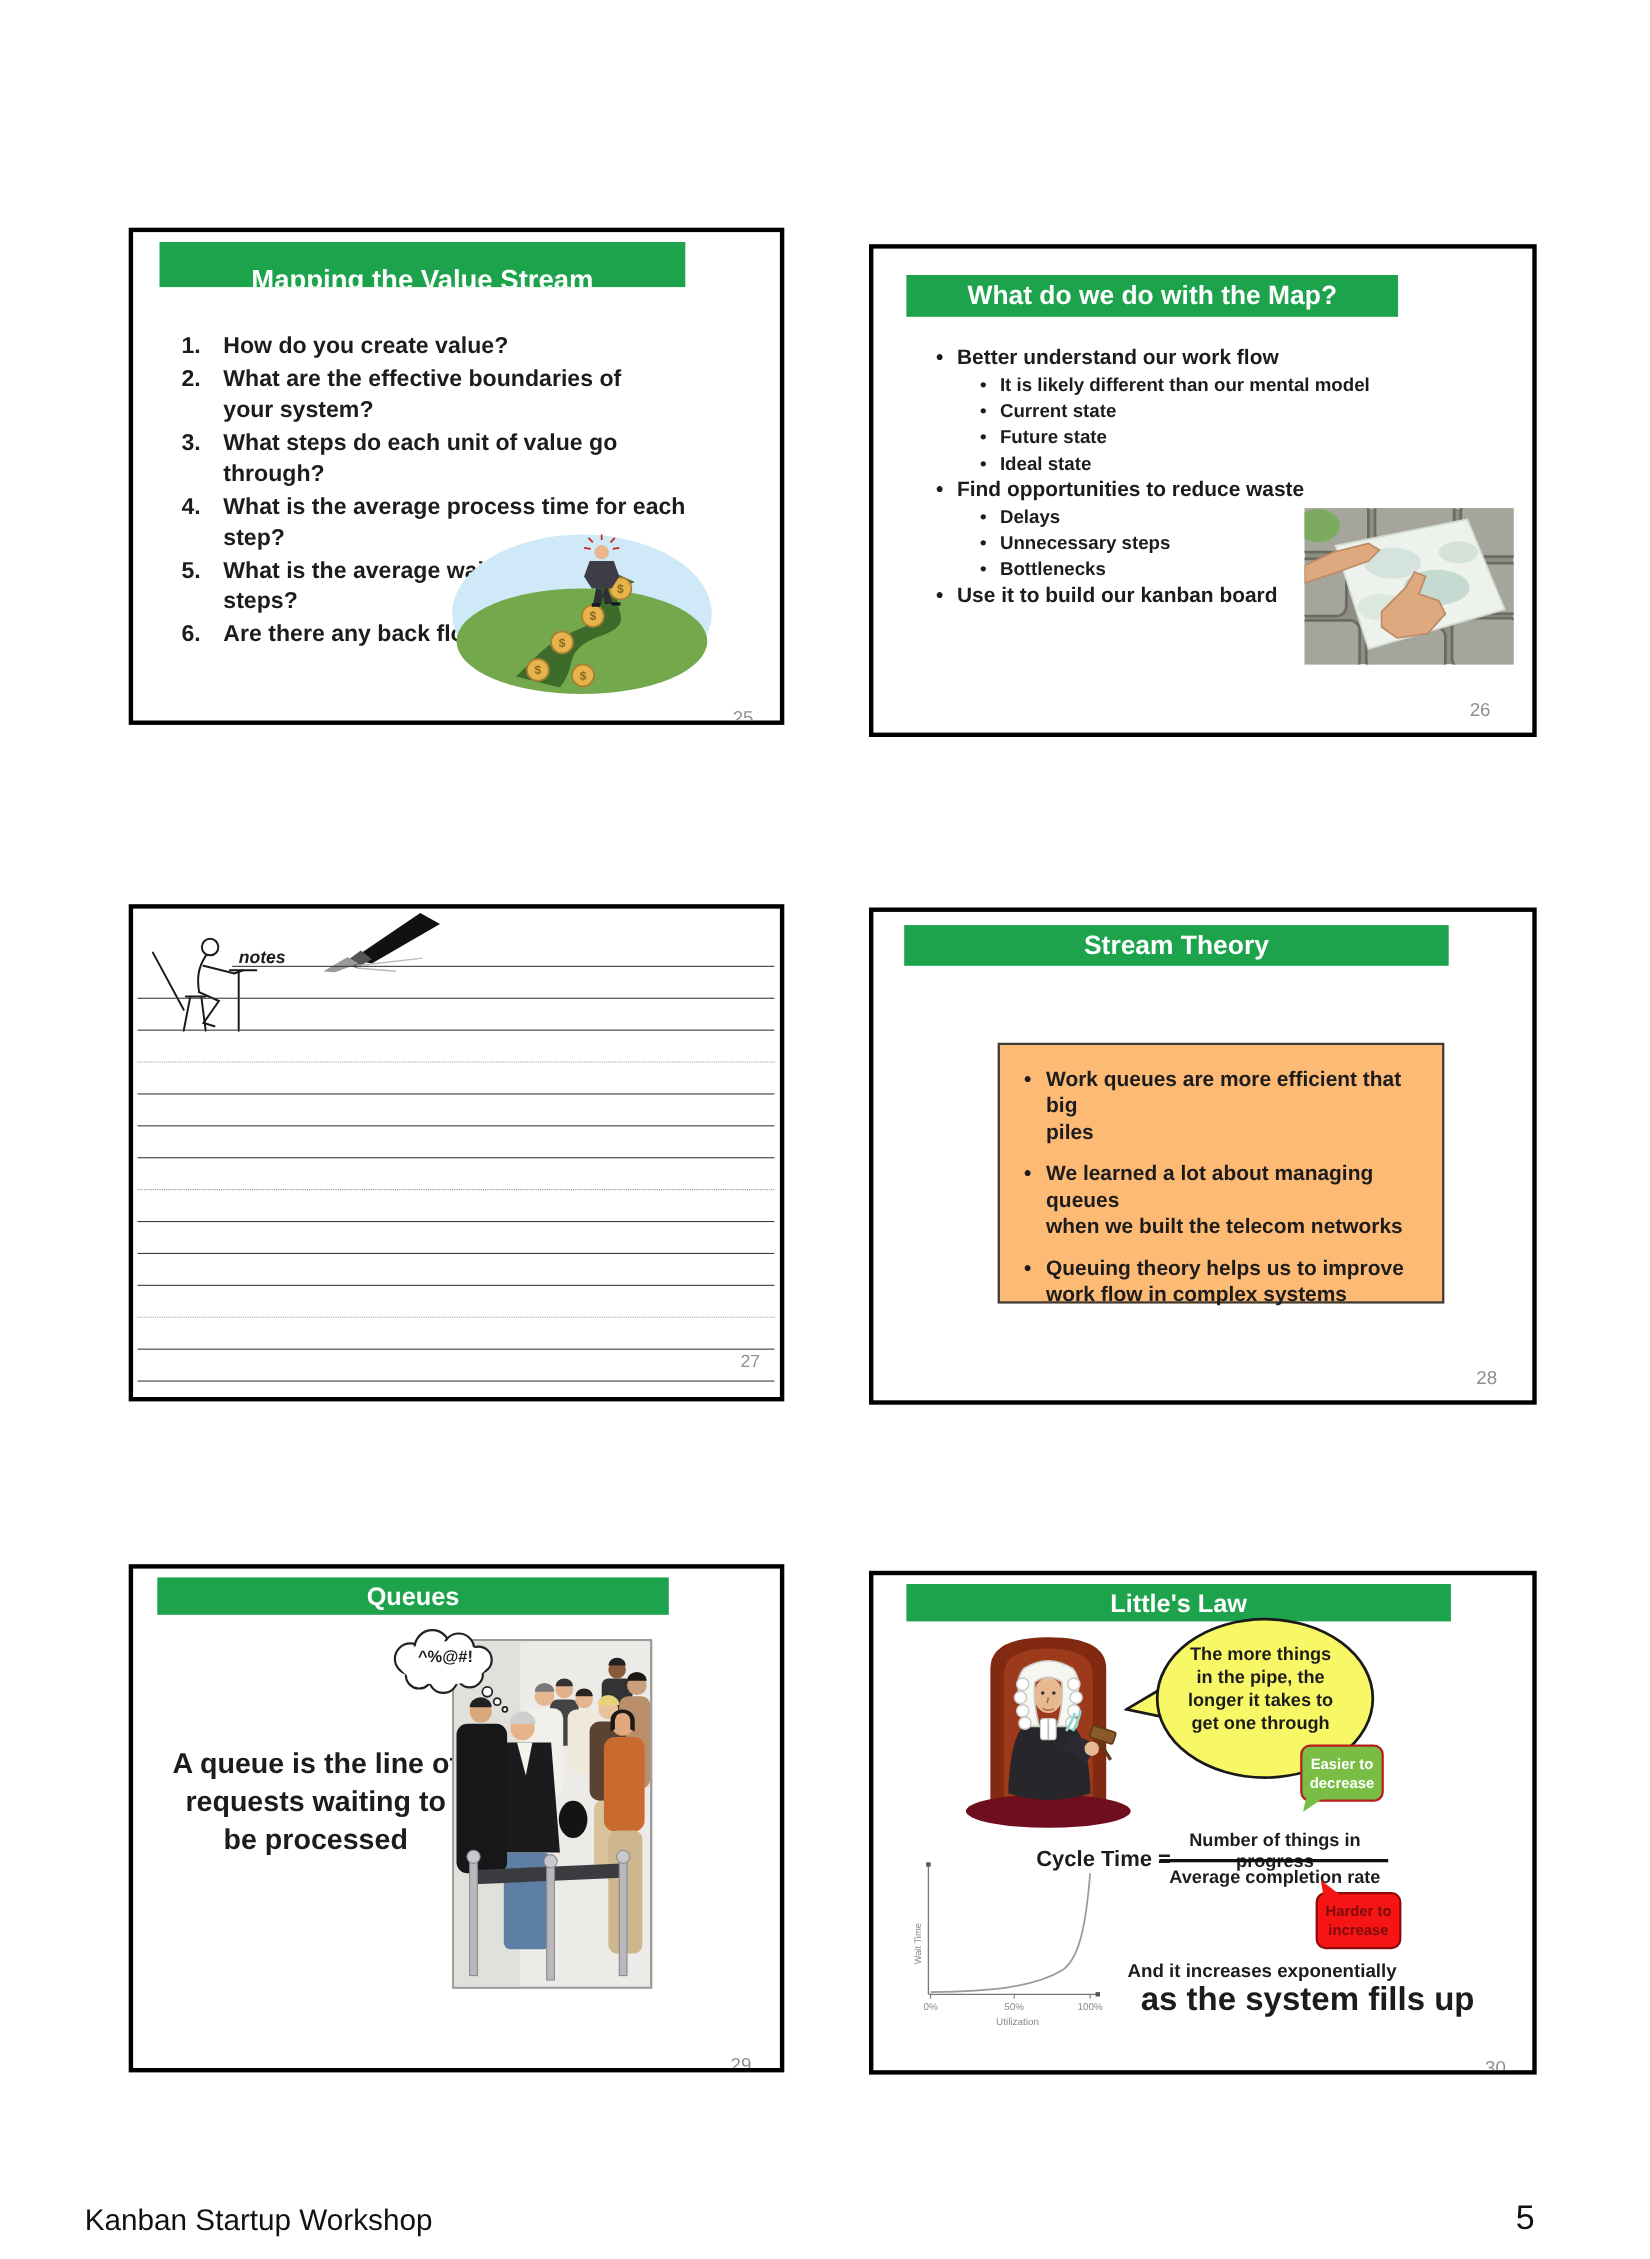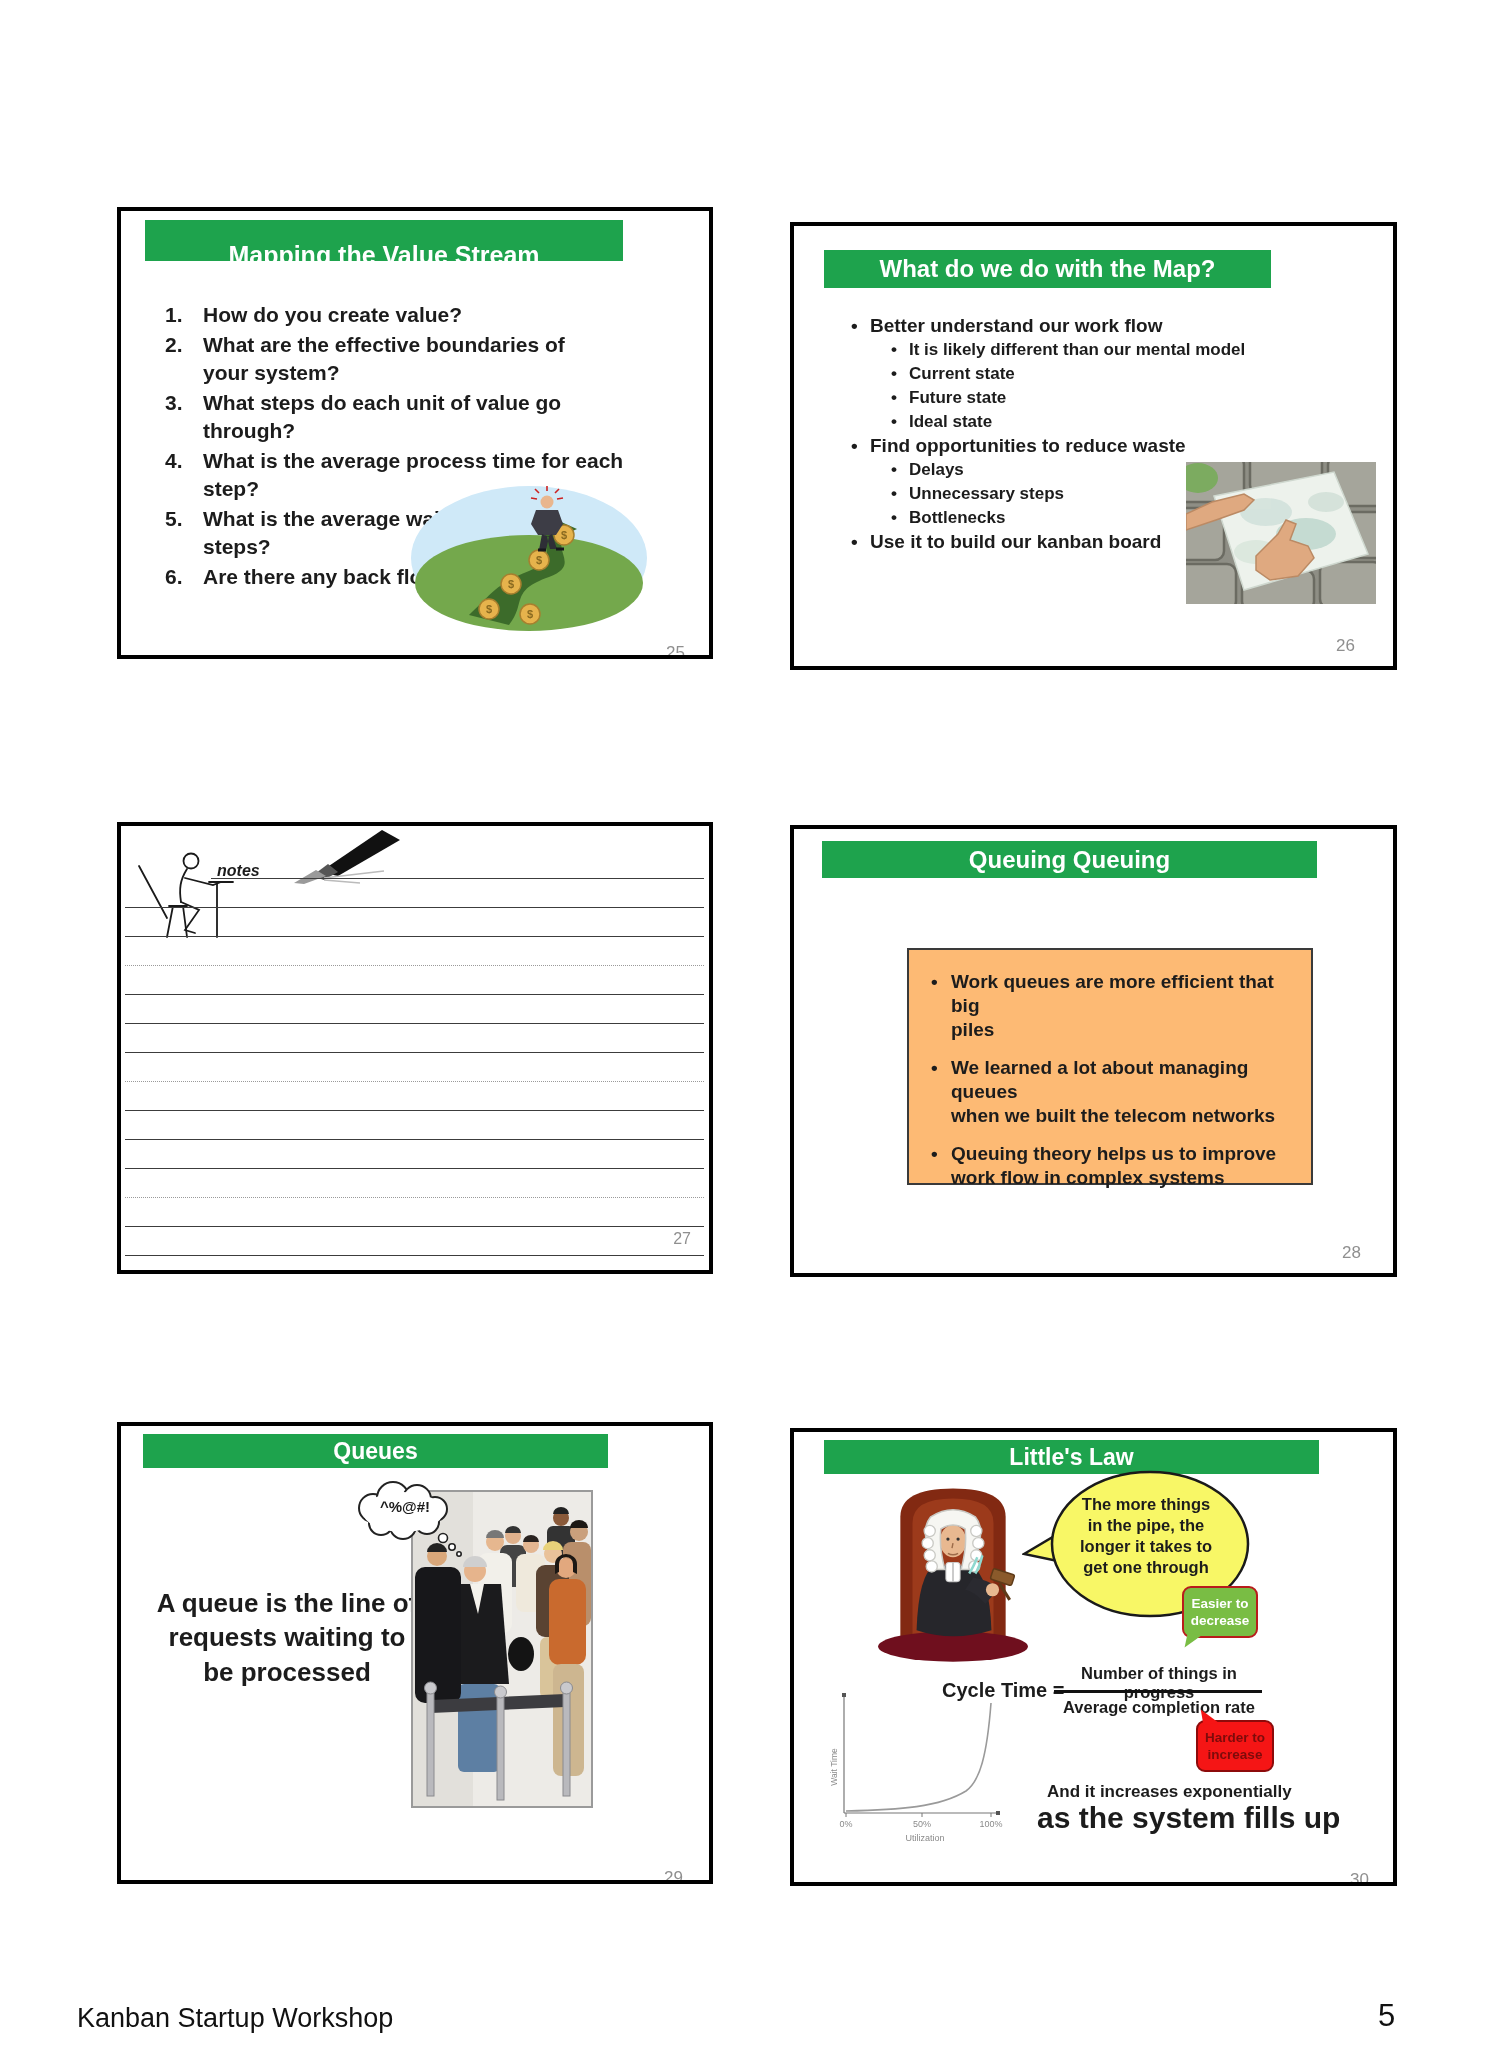--- a/index.html
+++ b/index.html
@@ -66,21 +66,21 @@
   #speechTxt{position:absolute;left:262px;top:62px;width:180px;text-align:center;font-weight:700;font-size:16.5px;line-height:21px;white-space:pre-line;}
   .callout{position:absolute;box-sizing:border-box;border-radius:9px;text-align:center;font-weight:700;font-size:13.5px;line-height:17px;white-space:pre-line;padding-top:7px;}
   #coGreen{left:388px;top:154px;width:76px;height:52px;background:#79bd44;border:2px solid #b91c1c;color:#fff;}
   #coGreen::after{content:"";position:absolute;left:2px;bottom:-13px;width:0;height:0;border-top:15px solid #79bd44;border-right:14px solid transparent;transform:rotate(12deg);}
   #coRed{left:402px;top:288px;width:78px;height:52px;background:#f51515;border:2px solid #8d0b0b;color:#7d0b0b;}
   #coRed::before{content:"";position:absolute;left:4px;top:-14px;width:0;height:0;border-bottom:16px solid #f51515;border-right:15px solid transparent;transform:rotate(-10deg);}
   #cycleLhs{position:absolute;left:148px;top:247px;font-weight:700;font-size:20px;}
   #fracNum{position:absolute;left:258px;top:232px;width:214px;text-align:center;font-weight:700;font-size:16.5px;}
   #fracBar{position:absolute;left:260px;top:258px;width:208px;height:2.6px;background:#111;}
   #fracDen{position:absolute;left:258px;top:266px;width:214px;text-align:center;font-weight:700;font-size:16.5px;}
-  #expo1{position:absolute;left:253px;top:350px;font-weight:700;font-size:17px;}
+  #expo1{position:absolute;left:231px;top:350px;font-weight:700;font-size:17px;}
   #expo2{position:absolute;left:243px;top:369px;font-weight:600;font-size:30px;}
   #miniChart{position:absolute;left:36px;top:255px;width:190px;height:160px;}
 
   #footerLeft{position:absolute;left:77px;top:2003px;font-size:27px;color:#111;}
   #footerPage{position:absolute;left:1378px;top:1998px;font-size:31px;color:#111;}
 </style>
 </head>
 <body>
 
 <div class="slide" id="slide1">
@@ -220,21 +220,21 @@
   <div class="nline" style="top:313px;"></div>
   <div class="nline" style="top:342px;"></div>
   <div class="nline dot" style="top:371px;"></div>
   <div class="nline" style="top:400px;"></div>
   <div class="nline" style="top:429px;"></div>
   <div class="pagenum" style="right:18px;bottom:22px;font-size:16px;">27</div>
 </div>
 
 <div class="slide" id="slide4">
   <div class="bar" id="s4bar">
-    <div class="t">Queuing Queuing</div>
+    <div class="t">Stream Theory</div>
   </div>
   <div id="ybox">
     <div class="yb">Work queues are more efficient that big
 piles</div>
     <div class="yb">We learned a lot about managing queues
 when we built the telecom networks</div>
     <div class="yb">Queuing theory helps us to improve
 work flow in complex systems</div>
   </div>
   <div class="pagenum" style="right:32px;bottom:10px;">28</div>

